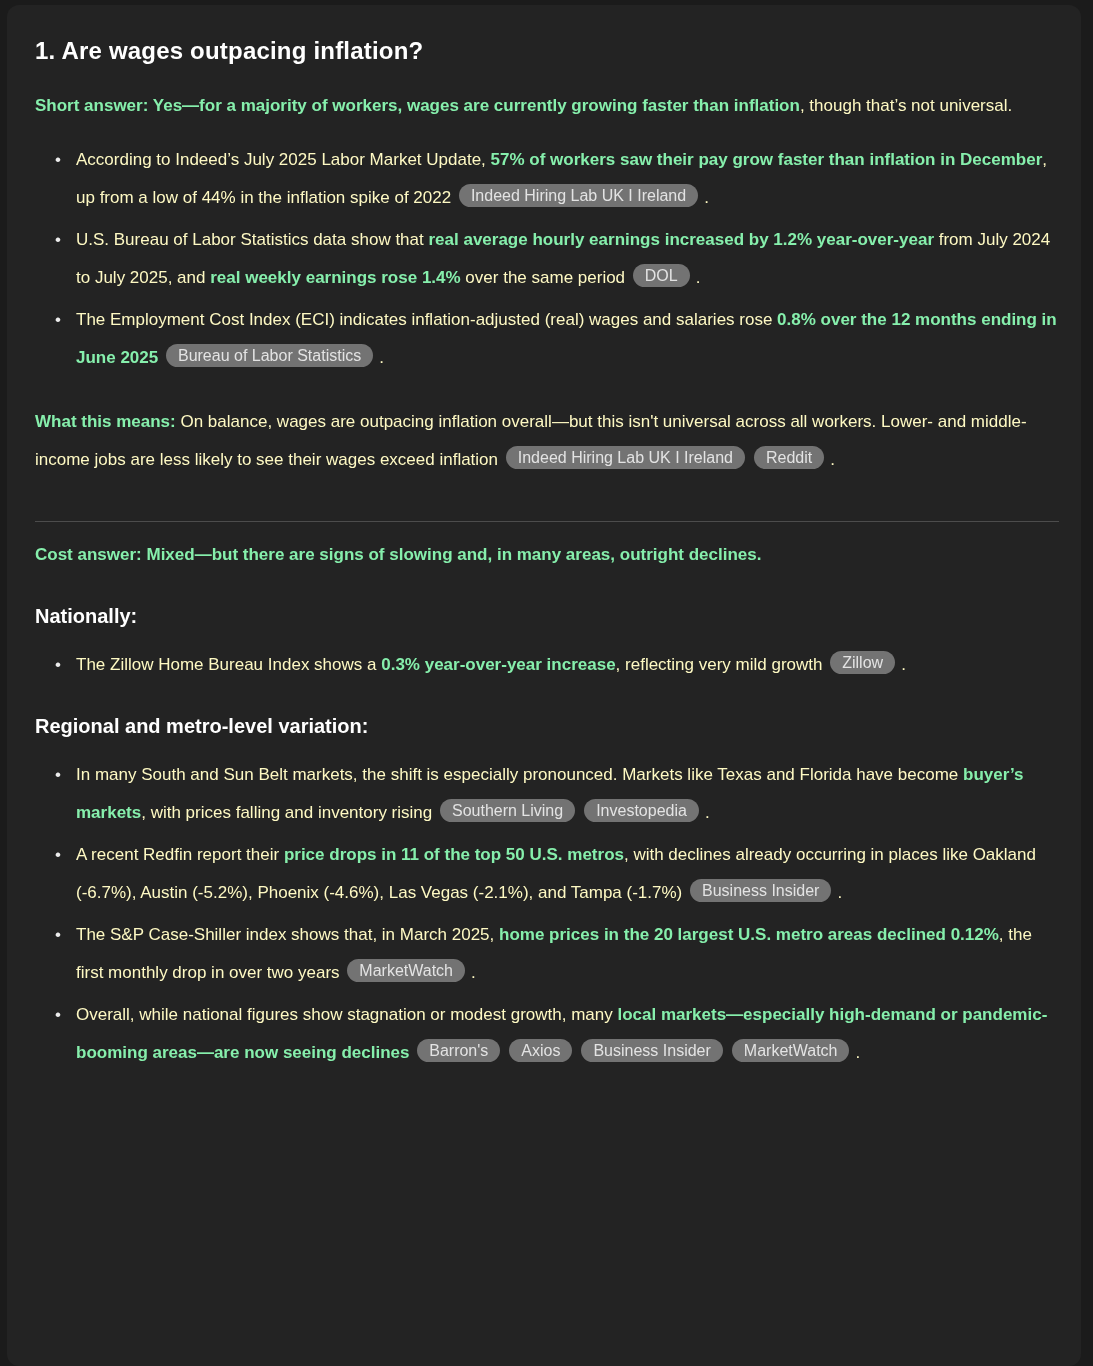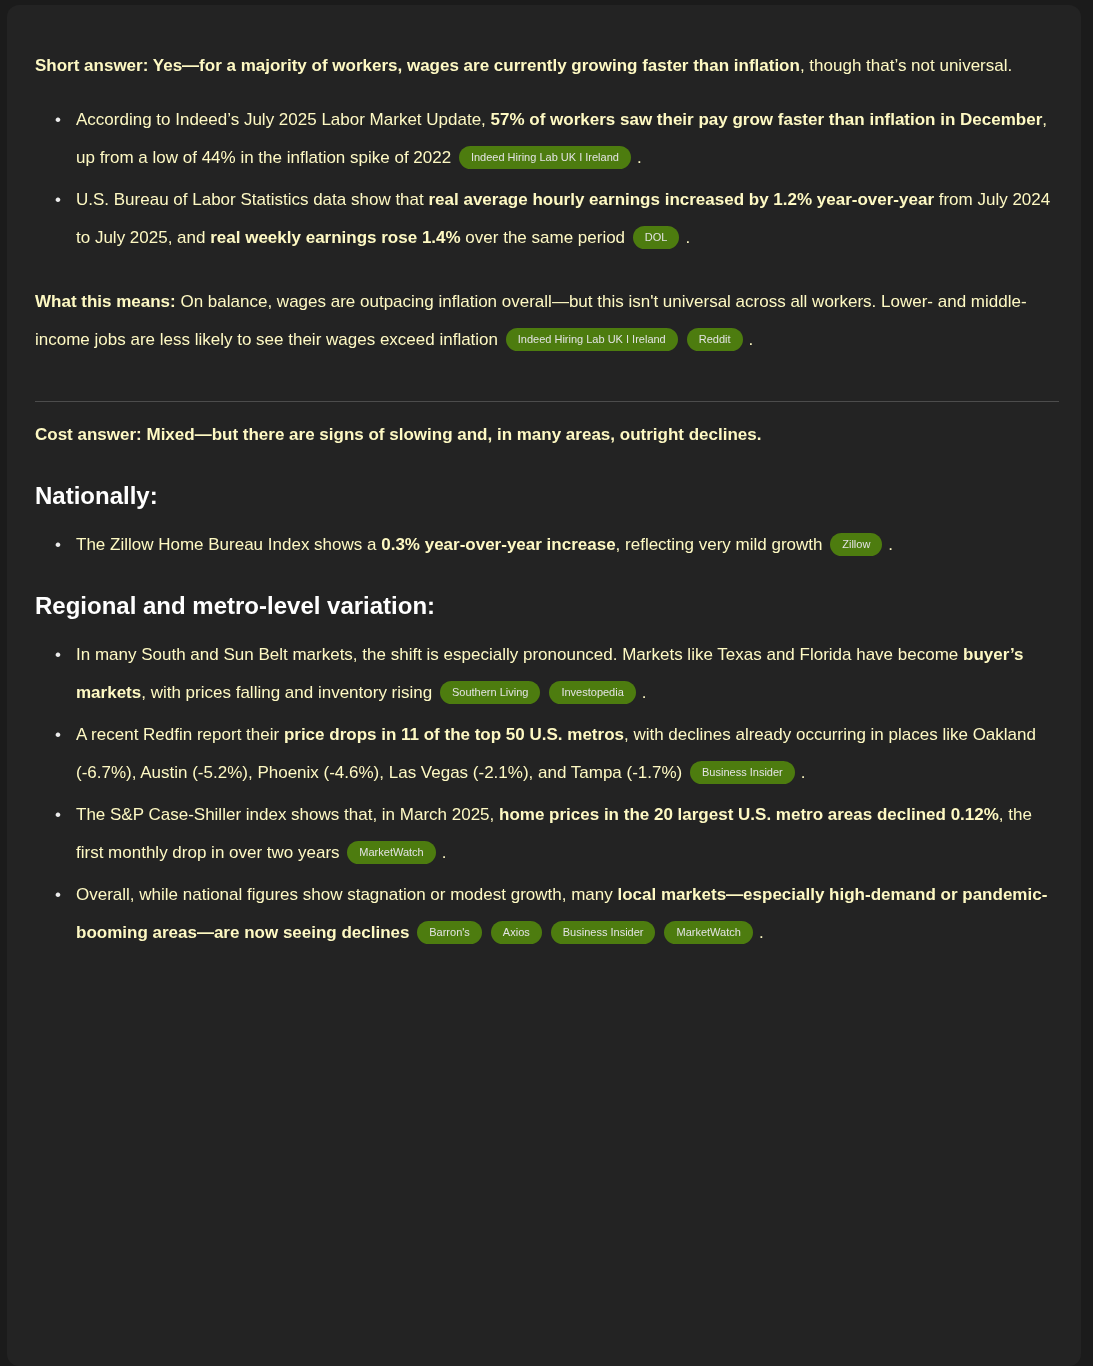--- a/index.html
+++ b/index.html
@@ -25,21 +25,21 @@
   h2 {
     font-size: 24px;
     line-height: 32px;
     font-weight: 700;
     color: #ffffff;
     letter-spacing: 0.2px;
     margin: 36px 0 20px 0;
   }
   section:first-of-type h2:first-child { margin-top: 2px; }
   h3 {
-    font-size: 24px;
+    font-size: 20px;
     line-height: 28px;
     font-weight: 700;
     color: #ffffff;
     margin: 28px 0 10px 0;
   }
   p { margin: 14px 0 16px 0; }
   ul {
     list-style: none;
     margin: 16px 0 26px 0;
     padding: 0 0 0 41px;
@@ -47,50 +47,52 @@
   li { position: relative; margin: 0 0 4px 0; }
   li::before {
     content: "\2022";
     position: absolute;
     left: -21px;
     top: 0;
     color: #ececec;
     font-size: 17px;
   }
   .r { color: #fef9c3; font-weight: 400; }
-  .b { color: #fef9c3; font-weight: 700; }
+  .b { color: #86efac; font-weight: 700; }
   .pill {
     display: inline-block;
-    background: #4d7c0f;
+    background: #737373;
     color: #e3e3e3;
-    font-size: 11px;
+    font-size: 16px;
     line-height: 15px;
     padding: 4px 12px;
     border-radius: 999px;
     margin: 0 6px 0 3px;
     vertical-align: 2px;
     white-space: nowrap;
     cursor: pointer;
   }
   .divider {
     border: none;
     border-top: 1px solid #4c4c4c;
     margin: 42px 0 8px 0;
   }
 </style>
 </head>
 <body>
 
 <div class="card">
   <div>
       <section>
+        <h2>1. Are wages outpacing inflation?</h2>
         <p><span class="b">Short answer: Yes—for a majority of workers, wages are currently growing faster than inflation</span><span class="r">, though that’s not universal.</span></p>
         <ul>
           <li><span class="r">According to Indeed’s July 2025 Labor Market Update, </span><span class="b">57% of workers saw their pay grow faster than inflation in December</span><span class="r">, up from a low of 44% in the inflation spike of 2022 </span><span class="pill">Indeed Hiring Lab UK I Ireland</span><span class="r">.</span></li>
           <li><span class="r">U.S. Bureau of Labor Statistics data show that </span><span class="b">real average hourly earnings increased by 1.2% year-over-year</span><span class="r"> from July 2024 to July 2025, and </span><span class="b">real weekly earnings rose 1.4%</span><span class="r"> over the same period </span><span class="pill">DOL</span><span class="r">.</span></li>
+          <li><span class="r">The Employment Cost Index (ECI) indicates inflation-adjusted (real) wages and salaries rose </span><span class="b">0.8% over the 12 months ending in June 2025</span><span class="r"> </span><span class="pill">Bureau of Labor Statistics</span><span class="r">.</span></li>
         </ul>
         <p><span class="b">What this means:</span><span class="r"> On balance, wages are outpacing inflation overall—but this isn't universal across all workers. Lower- and middle-income jobs are less likely to see their wages exceed inflation </span><span class="pill">Indeed Hiring Lab UK I Ireland</span><span class="pill">Reddit</span><span class="r">.</span></p>
       </section>
       <div class="divider"></div>
       <section>
         <p><span class="b">Cost answer: Mixed—but there are signs of slowing and, in many areas, outright declines.</span></p>
         <h3>Nationally:</h3>
         <ul>
           <li><span class="r">The Zillow Home Bureau Index shows a </span><span class="b">0.3% year-over-year increase</span><span class="r">, reflecting very mild growth </span><span class="pill">Zillow</span><span class="r">.</span></li>
         </ul>

